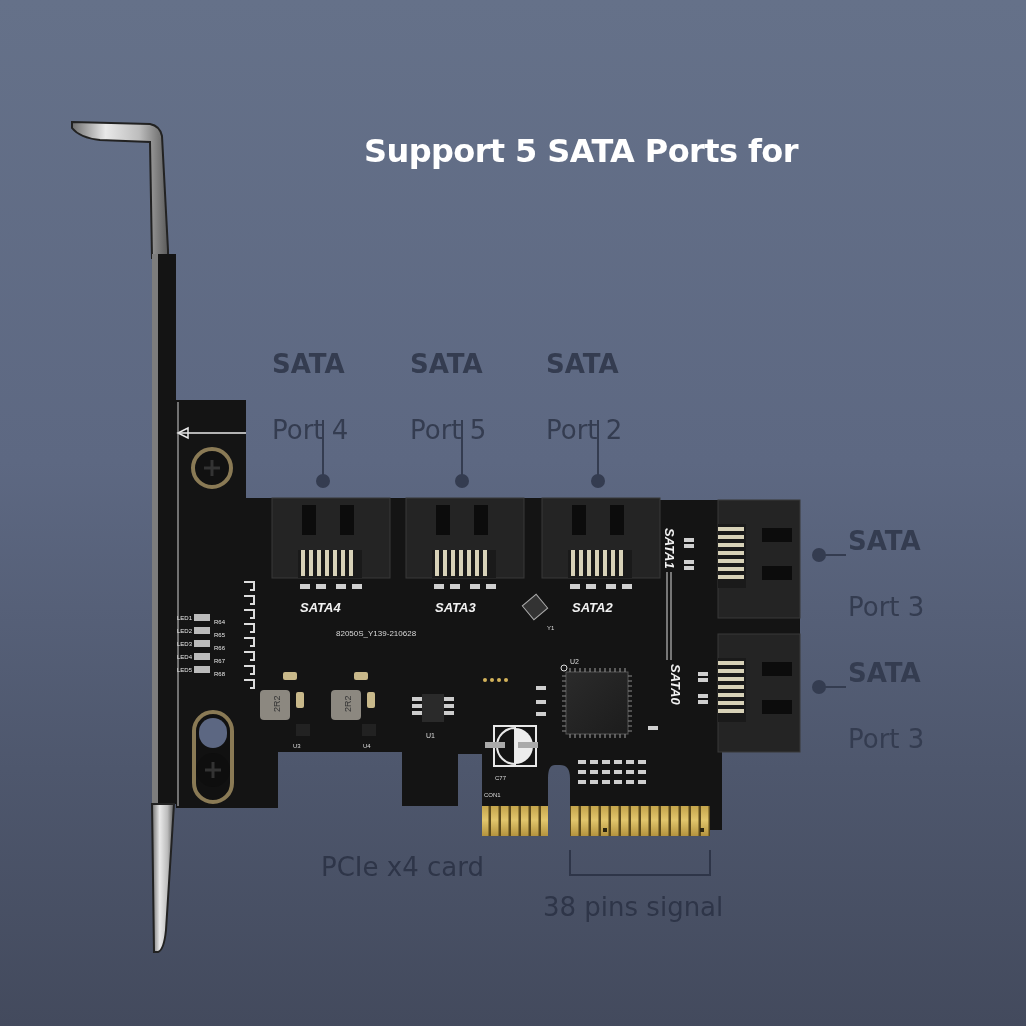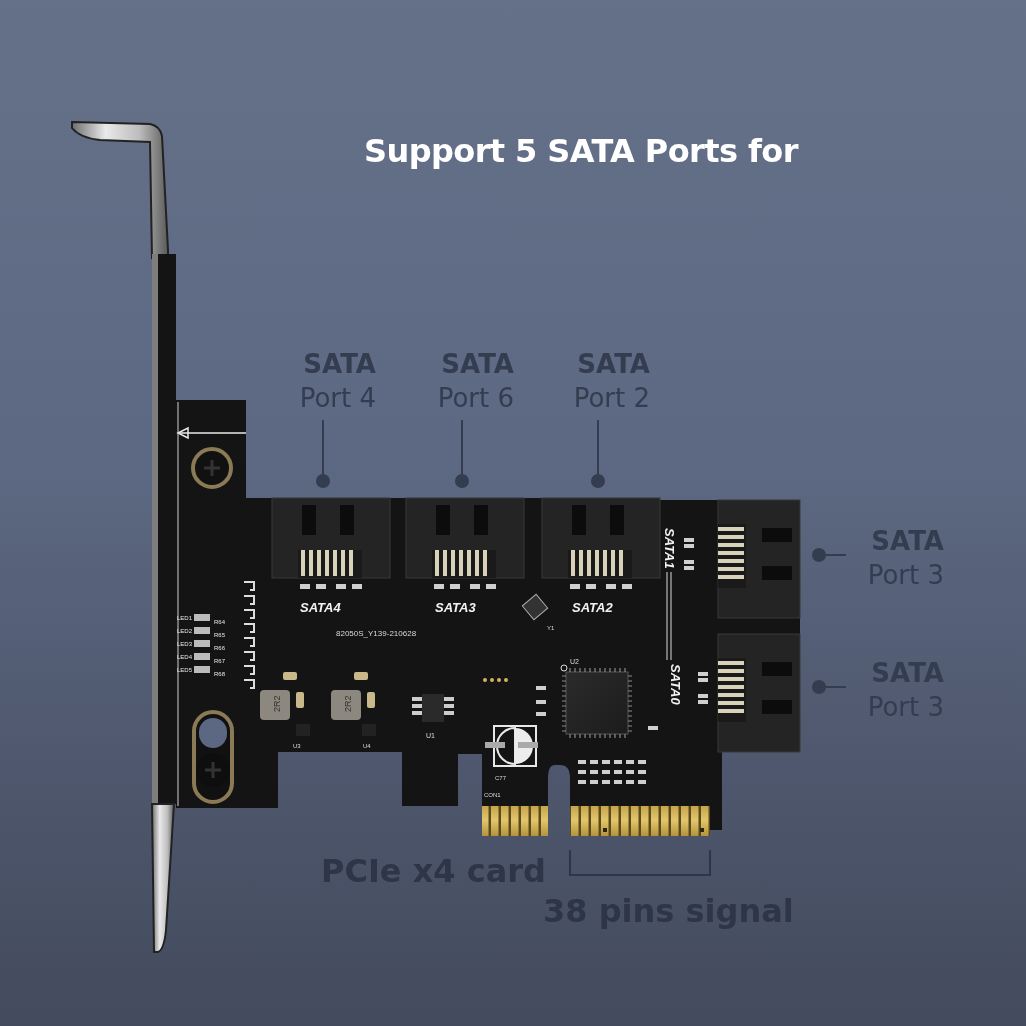--- a/index.html
+++ b/index.html
@@ -8,27 +8,27 @@
     background: linear-gradient(180deg, #657189 0%, #5d6882 45%, #4e576d 75%, #434a5d 100%);
     font-family: "DejaVu Sans", "Liberation Sans", sans-serif;
   }
   .abs { position:absolute; }
   .headline {
     left:364px; top:118px; color:#ffffff; font-weight:bold;
     font-size:32px; line-height:66px; letter-spacing:-0.6px; white-space:nowrap;
   }
   .headline div { display:block; }
   .port-label {
-    color:#343c50; font-size:26px; line-height:34px; text-align:right; white-space:nowrap;
+    color:#343c50; font-size:26px; line-height:34px; text-align:left; white-space:nowrap;
   }
   .port-label .l1 { font-weight:bold; display:block; }
-  .port-label .l2 { display:block; }
+  .port-label .l2 { display:block;margin-top:32px; }
   .callout-line { background:#343c50; }
   .callout-dot { width:14px; height:14px; border-radius:50%; background:#343c50; }
-  .bottom-label { color:#2e3548; font-size:32px; font-weight:bold; white-space:nowrap; }
+  .bottom-label { color:#2e3548; font-size:26px; font-weight:normal; white-space:nowrap; }
   .bracket { border:2px solid #2e3548; border-top:none; }
   svg text { font-family:"Liberation Sans", sans-serif; }
 </style>
 </head>
 <body>
 
 <div class="abs headline">
   <div>Support 5 SATA Ports for</div>
 </div>
 
@@ -291,21 +291,21 @@
 
 <div class="abs port-label" style="left:272px;top:347px;width:104px;">
   <span class="l1">SATA</span>
   <span class="l2">Port 4</span>
 </div>
 <div class="abs callout-line" style="left:322px;top:420px;width:2px;height:58px;"></div>
 <div class="abs callout-dot" style="left:316px;top:474px;"></div>
 
 <div class="abs port-label" style="left:410px;top:347px;width:104px;">
   <span class="l1">SATA</span>
-  <span class="l2">Port 6</span>
+  <span class="l2">Port 5</span>
 </div>
 <div class="abs callout-line" style="left:461px;top:420px;width:2px;height:58px;"></div>
 <div class="abs callout-dot" style="left:455px;top:474px;"></div>
 
 <div class="abs port-label" style="left:546px;top:347px;width:104px;">
   <span class="l1">SATA</span>
   <span class="l2">Port 2</span>
 </div>
 <div class="abs callout-line" style="left:597px;top:420px;width:2px;height:58px;"></div>
 <div class="abs callout-dot" style="left:591px;top:474px;"></div>

